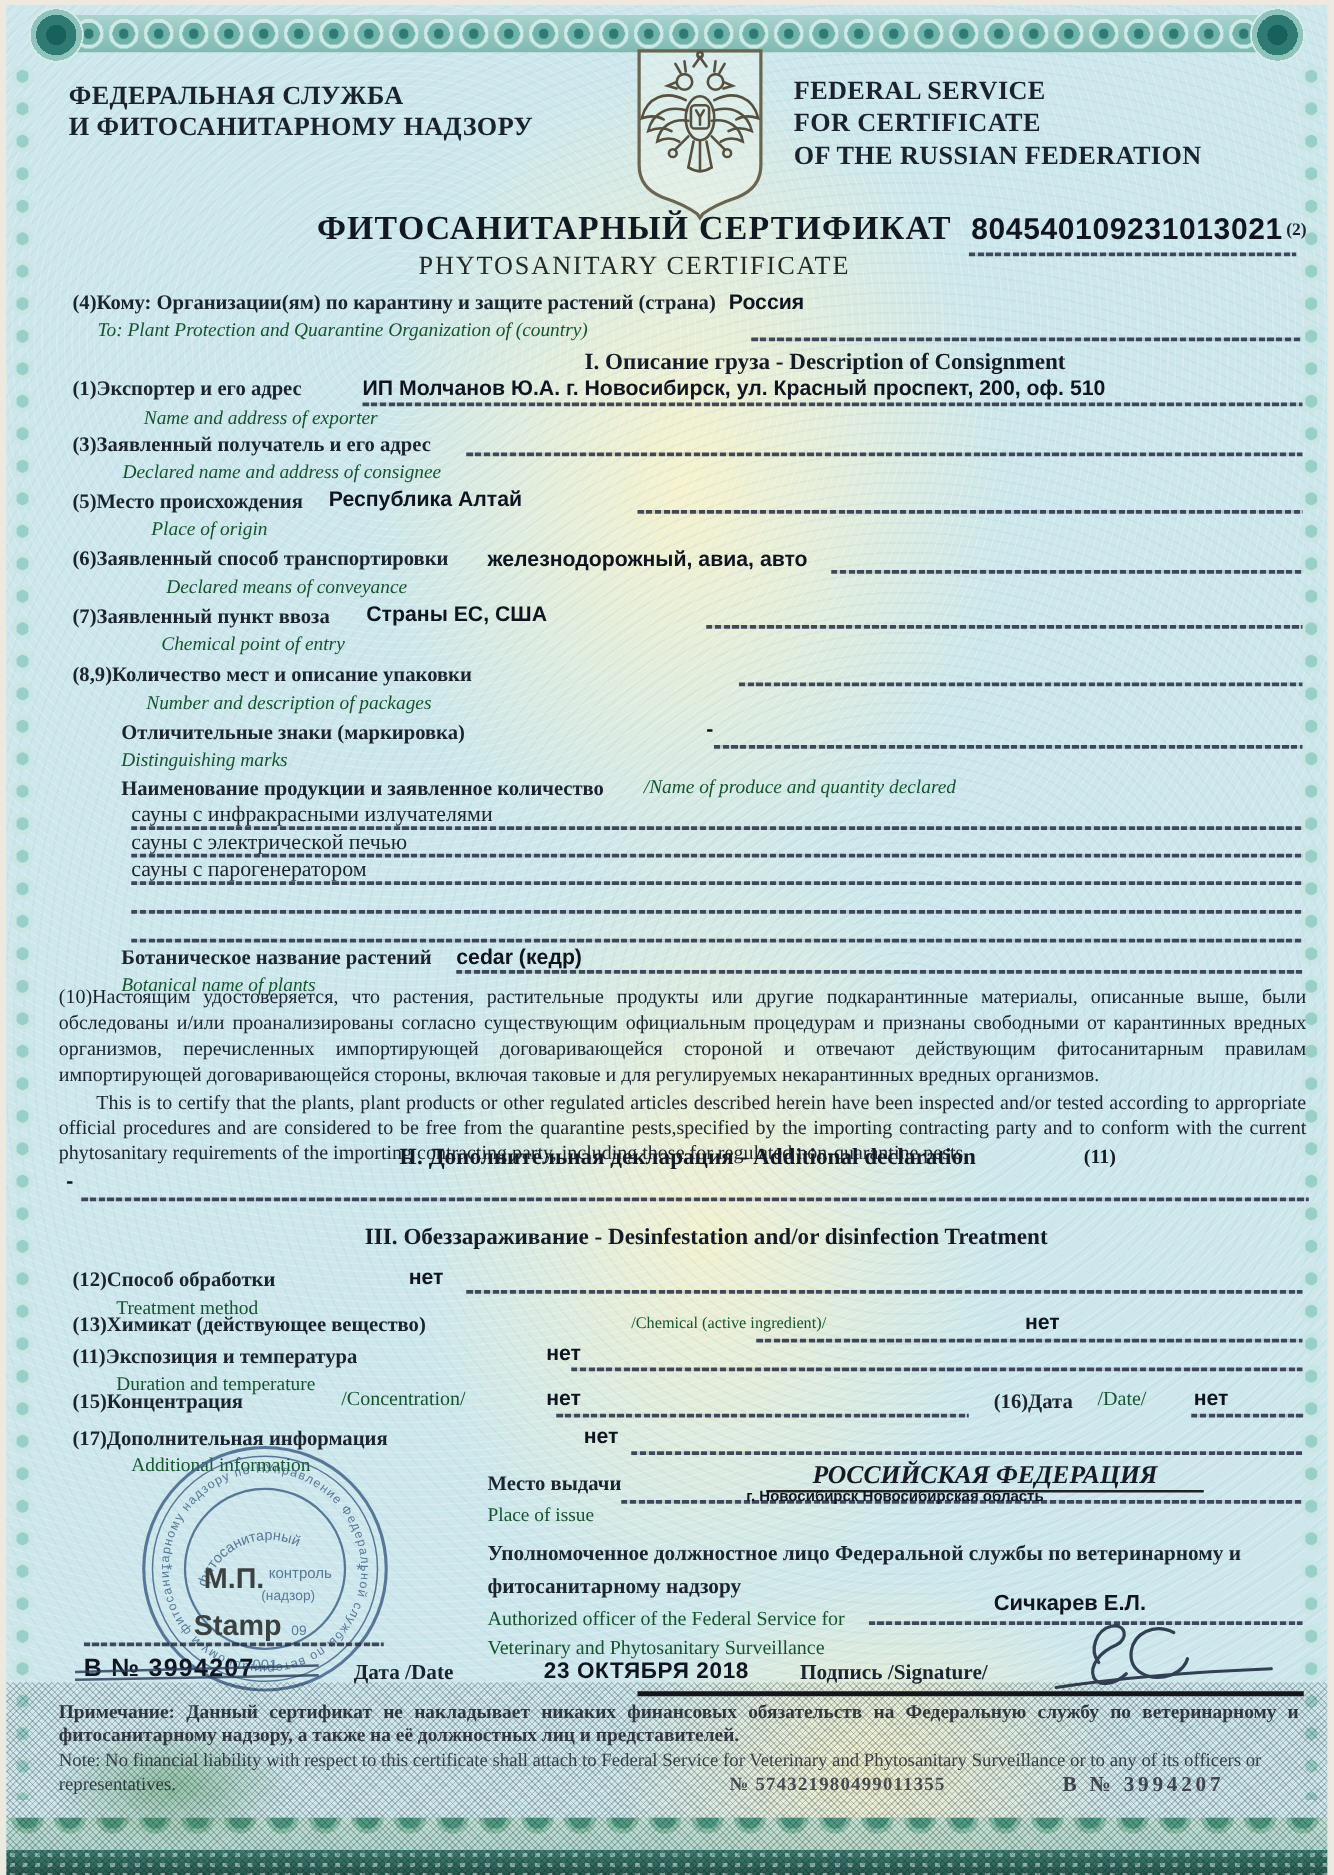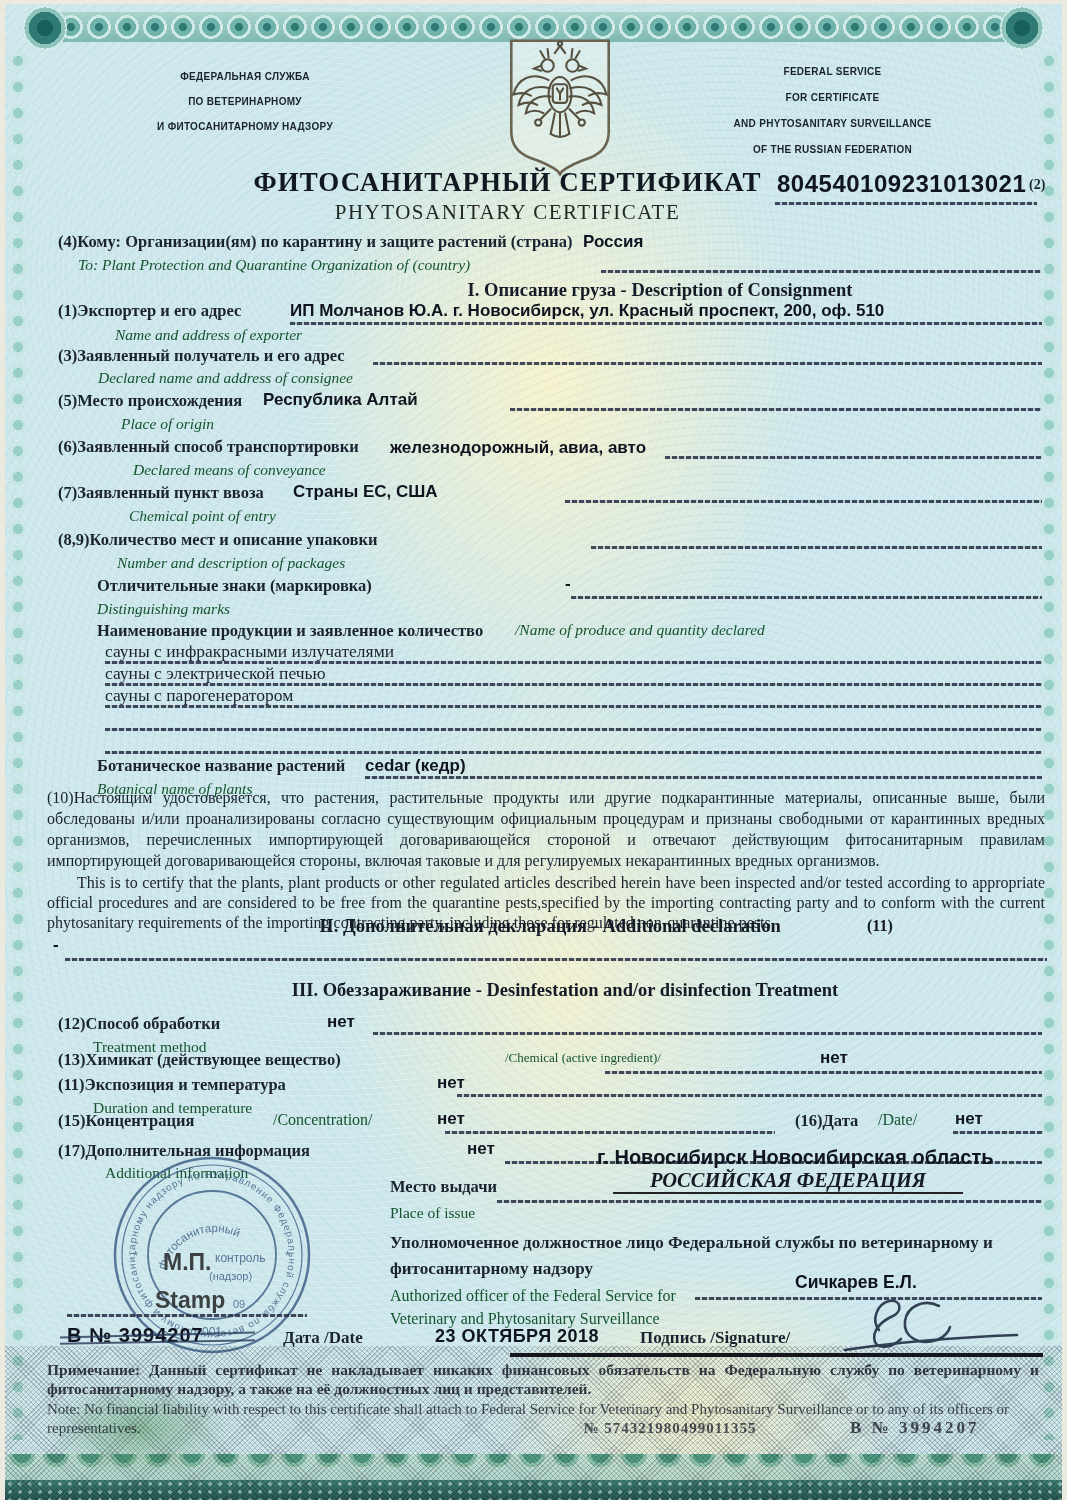--- a/index.html
+++ b/index.html
@@ -28,21 +28,21 @@
   .halftone{left:0;right:0;top:1342px;height:158px;pointer-events:none;z-index:8;
     background:repeating-linear-gradient(45deg, rgba(18,22,32,.20) 0 1px, rgba(0,0,0,0) 1px 3.6px),
                repeating-linear-gradient(135deg, rgba(18,22,32,.20) 0 1px, rgba(0,0,0,0) 1px 3.6px)}
   .lbl{font-family:"Liberation Serif",serif;font-weight:bold;font-size:16.5px;color:#1b2330;white-space:nowrap}
   .eng{font-family:"Liberation Serif",serif;font-size:15.5px;color:#14532d;white-space:nowrap}
   .it{font-style:italic}
   .val{font-family:"Liberation Sans",sans-serif;font-weight:bold;font-size:17px;color:#0f1420;white-space:nowrap}
   .item{font-family:"Liberation Serif",serif;font-size:17.5px;color:#1c222e;white-space:nowrap}
   .micro{height:3px;background:repeating-linear-gradient(90deg, rgba(36,42,66,.85) 0 5px, rgba(36,42,66,.15) 5px 7px)}
   .sec{font-family:"Liberation Serif",serif;font-weight:bold;font-size:18.5px;color:#141a26;text-align:center;white-space:nowrap}
-  .hdr{font-family:Liberation Sans, sans-serif;font-weight:bold;font-size:10px;color:#1a2230;letter-spacing:.3px;text-align:center;line-height:25px}
+  .hdr{font-family:Liberation Serif, serif;font-weight:bold;font-size:21px;color:#1a2230;letter-spacing:.3px;text-align:left;line-height:25px}
   .title-ru{font-family:"Liberation Serif",serif;font-weight:bold;font-size:27px;letter-spacing:1px;color:#121821;text-align:center;white-space:nowrap}
   .title-en{font-family:"Liberation Serif",serif;font-size:21px;letter-spacing:1.5px;color:#232a26;text-align:center;white-space:nowrap}
   .num{font-family:"Liberation Sans",sans-serif;font-weight:bold;font-size:24px;letter-spacing:.5px;color:#10151f;white-space:nowrap}
   .para-ru{font-family:"Liberation Serif",serif;font-weight:normal;font-size:16px;line-height:21px;color:#1a2230;text-align:justify}
   .para-en{font-family:"Liberation Serif",serif;font-size:16px;line-height:20px;color:#20262f;text-align:justify;text-indent:30px}
   .note-ru{font-family:"Liberation Serif",serif;font-weight:bold;font-size:15.5px;line-height:19px;color:rgba(28,32,46,.88);text-align:justify}
   .note-en{font-family:"Liberation Serif",serif;font-size:15px;line-height:19px;color:rgba(30,34,48,.85)}
   .strike{height:2px;background:rgba(40,56,88,.8)}
   svg text{font-family:"Liberation Sans",sans-serif}
 </style>
@@ -57,21 +57,20 @@
   <div class="abs rosette" style="left:18px;top:2px"></div>
   <div class="abs rosette" style="right:18px;top:2px"></div>
   <div class="abs edge" style="left:2px;top:44px;bottom:60px"></div>
   <div class="abs edge" style="right:2px;top:44px;bottom:60px"></div>
   <div class="abs wave-bottom"></div>
   <div class="abs bar-bottom"></div>
   <div class="abs blob"></div>
 
   <div class="abs hdr" style="left:50px;top:60px;width:380px">
     <div>ФЕДЕРАЛЬНАЯ СЛУЖБА</div>
-    <div>ПО ВЕТЕРИНАРНОМУ</div>
     <div>И ФИТОСАНИТАРНОМУ НАДЗОРУ</div>
   </div>
 
   <svg class="abs" style="left:498px;top:32px" width="114" height="142" viewBox="0 0 110 136">
     <path d="M8 4 H102 V92 Q102 110 84 117 Q66 123 57 130 L55 133 L53 130 Q44 123 26 117 Q8 110 8 92 Z" stroke="#6a6450" fill="rgba(250,247,235,.30)" stroke-width="2.5"></path>
     <g stroke="#55503f" fill="none" stroke-width="2" stroke-linecap="round">
       <path d="M50 16 L55 9 L60 16"></path>
         <circle cx="55" cy="7" r="2"></circle>
       <circle cx="43" cy="28" r="6"></circle>
         <circle cx="67" cy="28" r="6"></circle>
@@ -91,21 +90,20 @@
       <circle cx="34" cy="83" r="3"></circle>
         <circle cx="76" cy="83" r="3"></circle>
       <path d="M50 74 L46 94 M55 74 L55 96 M60 74 L64 94"></path>
       <path d="M46 94 Q55 100 64 94"></path>
     </g>
   </svg>
 
   <div class="abs hdr" style="left:630px;top:55px;width:395px;line-height:26px">
     <div>FEDERAL SERVICE</div>
     <div>FOR CERTIFICATE</div>
-    <div>AND PHYTOSANITARY SURVEILLANCE</div>
     <div>OF THE RUSSIAN FEDERATION</div>
   </div>
 
   <div class="abs title-ru" style="left:245px;top:163px;width:515px">ФИТОСАНИТАРНЫЙ СЕРТИФИКАТ</div>
   <div class="abs title-en" style="left:245px;top:196px;width:515px">PHYTOSANITARY CERTIFICATE</div>
   <div class="abs num" style="left:772px;top:166px">804540109231013021</div>
   <div class="abs lbl" style="left:1024px;top:173px;font-size:14px">(2)</div>
   <div class="abs micro" style="left:770px;top:198px;width:262px"></div>
 
   <div class="abs lbl" style="left:53px;top:228px">(4)Кому: Организации(ям) по карантину и защите растений (страна)</div>
@@ -200,21 +198,21 @@
 
   <div class="abs lbl" style="left:53px;top:1137px">(17)Дополнительная информация</div>
   <div class="abs val" style="left:462px;top:1135px">нет</div>
   <div class="abs micro" style="left:500px;top:1157px;width:537px"></div>
   <div class="abs eng" style="left:100px;top:1160px">Additional information</div>
 
   <div class="abs lbl" style="left:385px;top:1173px">Место выдачи</div>
   <div class="abs micro" style="left:492px;top:1196px;width:545px"></div>
   <div class="abs" style="left:608px;top:1165px;width:350px;text-align:center;font-family:'Liberation Serif',serif;font-weight:bold;font-style:italic;font-size:20.5px;color:#151a24;border-bottom:2px solid #222;white-space:nowrap">РОССИЙСКАЯ ФЕДЕРАЦИЯ</div>
   <div class="abs eng" style="left:385px;top:1200px">Place of issue</div>
-  <div class="abs val" style="left:592px;top:1142px;font-size:20px">г. Новосибирск Новосибирская область</div>
+  <div class="abs val" style="left:592px;top:1186px;font-size:12px">г. Новосибирск Новосибирская область</div>
 
   <div class="abs lbl" style="left:385px;top:1226px;width:625px;white-space:normal;font-size:17px;line-height:26px">Уполномоченное должностное лицо Федеральной службы по ветеринарному и фитосанитарному надзору</div>
   <div class="abs eng" style="left:385px;top:1280px;width:335px;white-space:normal;line-height:23px;font-size:16px">Authorized officer of the Federal Service for Veterinary and Phytosanitary Surveillance</div>
   <div class="abs val" style="left:790px;top:1268px;font-size:17.5px">Сичкарев Е.Л.</div>
   <div class="abs micro" style="left:690px;top:1293px;width:347px"></div>
 
   <svg class="abs" style="left:102px;top:1146px;opacity:.82" width="210" height="210" viewBox="0 0 210 210">
     <defs>
       <path id="ringpath" d="M105,28 a77,77 0 1,1 -0.2,0"></path>
       <path id="arcin" d="M58,120 a52,52 0 0,1 94,-14"></path>

